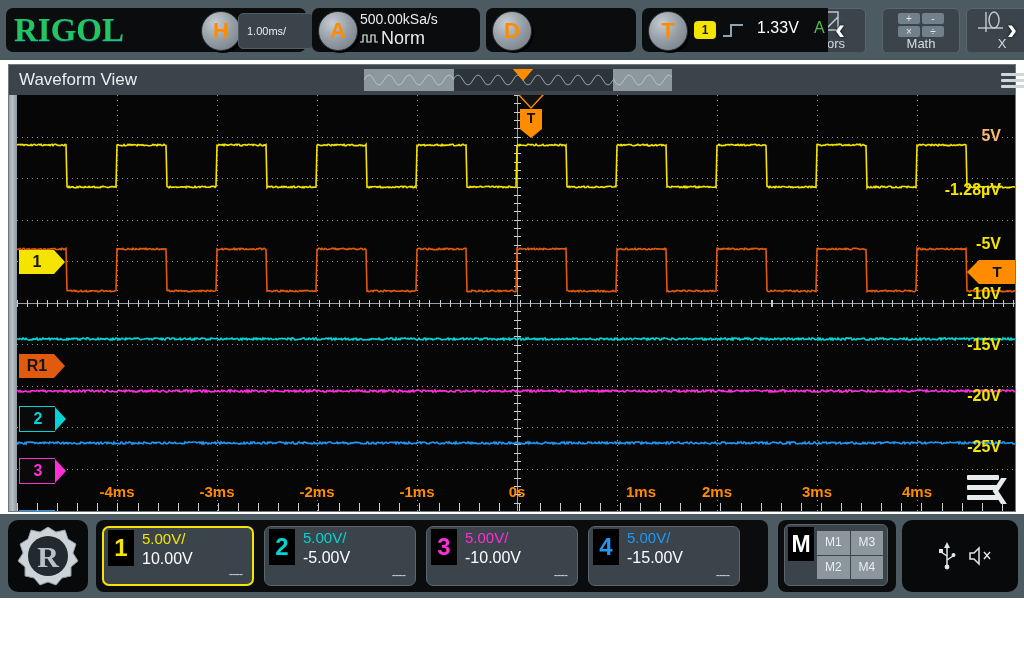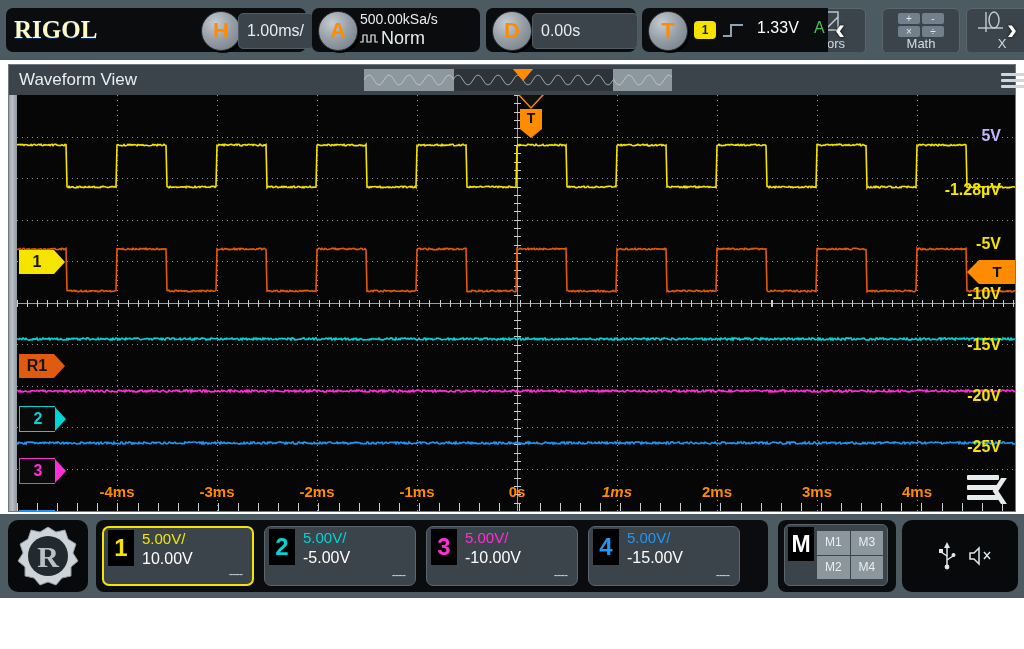--- a/index.html
+++ b/index.html
@@ -22,41 +22,41 @@
     background:#0a0c0d;
   }
   .g1{left:6px;width:300px;}
   .g2{left:312px;width:168px;}
   .g3{left:486px;width:150px;}
   .g4{left:642px;width:196px;}
 
   .rigol-logo{
     position:absolute;left:8px;top:8px;height:28px;line-height:28px;
     font-family:"Liberation Serif","DejaVu Serif",serif;
-    font-weight:bold;font-size:25px;color:#fef9c3;letter-spacing:0px;
+    font-weight:bold;font-size:33px;color:#22c55e;letter-spacing:0px;
     text-shadow:0 1px 0 #042f6d;
   }
   .stop-badge{
     position:absolute;left:115px;top:2px;width:72px;height:40px;
     border-radius:4px;
     background:linear-gradient(180deg,#4a5057 0%,#373d43 50%,#282d32 100%);
     color:#ff1a1a;font-size:23px;font-weight:bold;line-height:40px;text-align:center;
     letter-spacing:0.5px;
   }
   .knob{
     position:absolute;width:38px;height:38px;border-radius:50%;
     background:radial-gradient(circle at 35% 30%,#c6ccd2 0%,#97a0a8 45%,#6e777f 100%);
     border:1px solid #2a3035;
     box-shadow:2px 2px 0 rgba(0,0,0,0.85);
     text-align:center;line-height:38px;font-size:22px;font-weight:bold;color:#ff8c00;
   }
   .readbox{
     position:absolute;height:34px;border-radius:5px;
     background:#3b444b;border:1px solid #525b62;
-    color:#e8ecef;font-size:16px;line-height:34px;
+    color:#e8ecef;font-size:11px;line-height:34px;
   }
   .h-knob{left:195px;top:3px;}
   .h-read{left:232px;top:5px;width:66px;padding-left:8px;}
 
   .a-knob{left:6px;top:3px;}
   .a-col{position:absolute;left:48px;top:2px;color:#e8ecef;}
   .a-sa{font-size:14px;line-height:19px;}
   .a-norm{font-size:18px;line-height:19px;padding-left:21px;position:relative;}
   .sqicon{position:absolute;left:0;top:4px;width:18px;height:11px;}
   .a-col2{position:absolute;left:165px;top:2px;text-align:right;width:86px;}
@@ -288,21 +288,20 @@
           </div>
         </div>
         <div class="a-col2">
           <div class="a-pts">10.00kpts</div>
           <div class="a-ppt">2µs/pt</div>
         </div>
       </div>
 
       <div class="tb-group g3">
         <div class="knob d-knob">D</div>
-        <div class="readbox d-read">0.00s</div>
       </div>
 
       <div class="tb-group g4">
         <div class="knob t-knob">T</div>
         <div class="t-src">1</div>
         <svg class="t-edge" viewBox="0 0 22 18">
           <polyline points="1,15 9,15 9,4 21,4" fill="none" stroke="#8fa4b2" stroke-width="2"></polyline>
         </svg>
         <div class="t-lvl">1.33V</div>
         <div class="t-mode">A</div>
@@ -403,21 +402,21 @@
 
         <div id="ch-badges">
             <div class="chbadge b-filled" style="top: 155px; background: rgb(245, 228, 0); color: rgb(21, 21, 21);"><span>1</span><span class="tip" style="border-left: 11px solid rgb(245, 228, 0);"></span></div>
             <div class="chbadge b-filled" style="top: 259px; background: rgb(224, 90, 16); color: rgb(21, 21, 21);"><span>R1</span><span class="tip" style="border-left: 11px solid rgb(224, 90, 16);"></span></div>
             <div class="chbadge b-outline" style="top: 311px; color: rgb(0, 212, 212); border-top: 1px solid rgb(0, 212, 212); border-right: none; border-bottom: 1px solid rgb(0, 212, 212); border-left: 1px solid rgb(0, 212, 212); border-image: initial;"><span>2</span><span class="tip" style="border-left: 11px solid rgb(0, 212, 212);"></span></div>
             <div class="chbadge b-outline" style="top: 363px; color: rgb(255, 47, 216); border-top: 1px solid rgb(255, 47, 216); border-right: none; border-bottom: 1px solid rgb(255, 47, 216); border-left: 1px solid rgb(255, 47, 216); border-image: initial;"><span>3</span><span class="tip" style="border-left: 11px solid rgb(255, 47, 216);"></span></div>
             <div class="chbadge b-outline" style="top: 415px; color: rgb(33, 150, 243); border-top: 1px solid rgb(33, 150, 243); border-right: none; border-bottom: 1px solid rgb(33, 150, 243); border-left: 1px solid rgb(33, 150, 243); border-image: initial;"></div>
           </div>
 
         <div id="v-labels">
-            <div class="vlabel" style="top: 32px; color: #c4b5fd;">5V</div>
+            <div class="vlabel" style="top: 32px; color: #fdba74;">5V</div>
             <div class="vlabel" style="top: 86px; color: rgb(245, 228, 0);">-1.28µV</div>
             <div class="vlabel" style="top: 140px; color: rgb(245, 228, 0);">-5V</div>
             <div class="vlabel" style="top: 190px; color: rgb(245, 228, 0);">-10V</div>
             <div class="vlabel" style="top: 241px; color: rgb(245, 228, 0);">-15V</div>
             <div class="vlabel" style="top: 292px; color: rgb(245, 228, 0);">-20V</div>
             <div class="vlabel" style="top: 343px; color: rgb(245, 228, 0);">-25V</div>
           </div>
 
         <div class="hmenu2">
           <i class="r1"></i>
@@ -427,21 +426,21 @@
         </div>
       </div>
 
       <div class="taxis">
         <div id="t-labels">
             <div class="tlabel" style="left: 100px;">-4ms</div>
             <div class="tlabel" style="left: 200px;">-3ms</div>
             <div class="tlabel" style="left: 300px;">-2ms</div>
             <div class="tlabel" style="left: 400px;">-1ms</div>
             <div class="tlabel" style="left: 500px;">0s</div>
-            <div class="tlabel" style="left: 600px; font-style: italic;">1ms</div>
+            <div class="tlabel" style="left: 624px;">1ms</div>
             <div class="tlabel" style="left: 700px;">2ms</div>
             <div class="tlabel" style="left: 800px;">3ms</div>
             <div class="tlabel" style="left: 900px;">4ms</div>
           </div>
         <div class="ticks"></div>
       </div>
     </div>
   </div>
 
   <div class="bottom">

